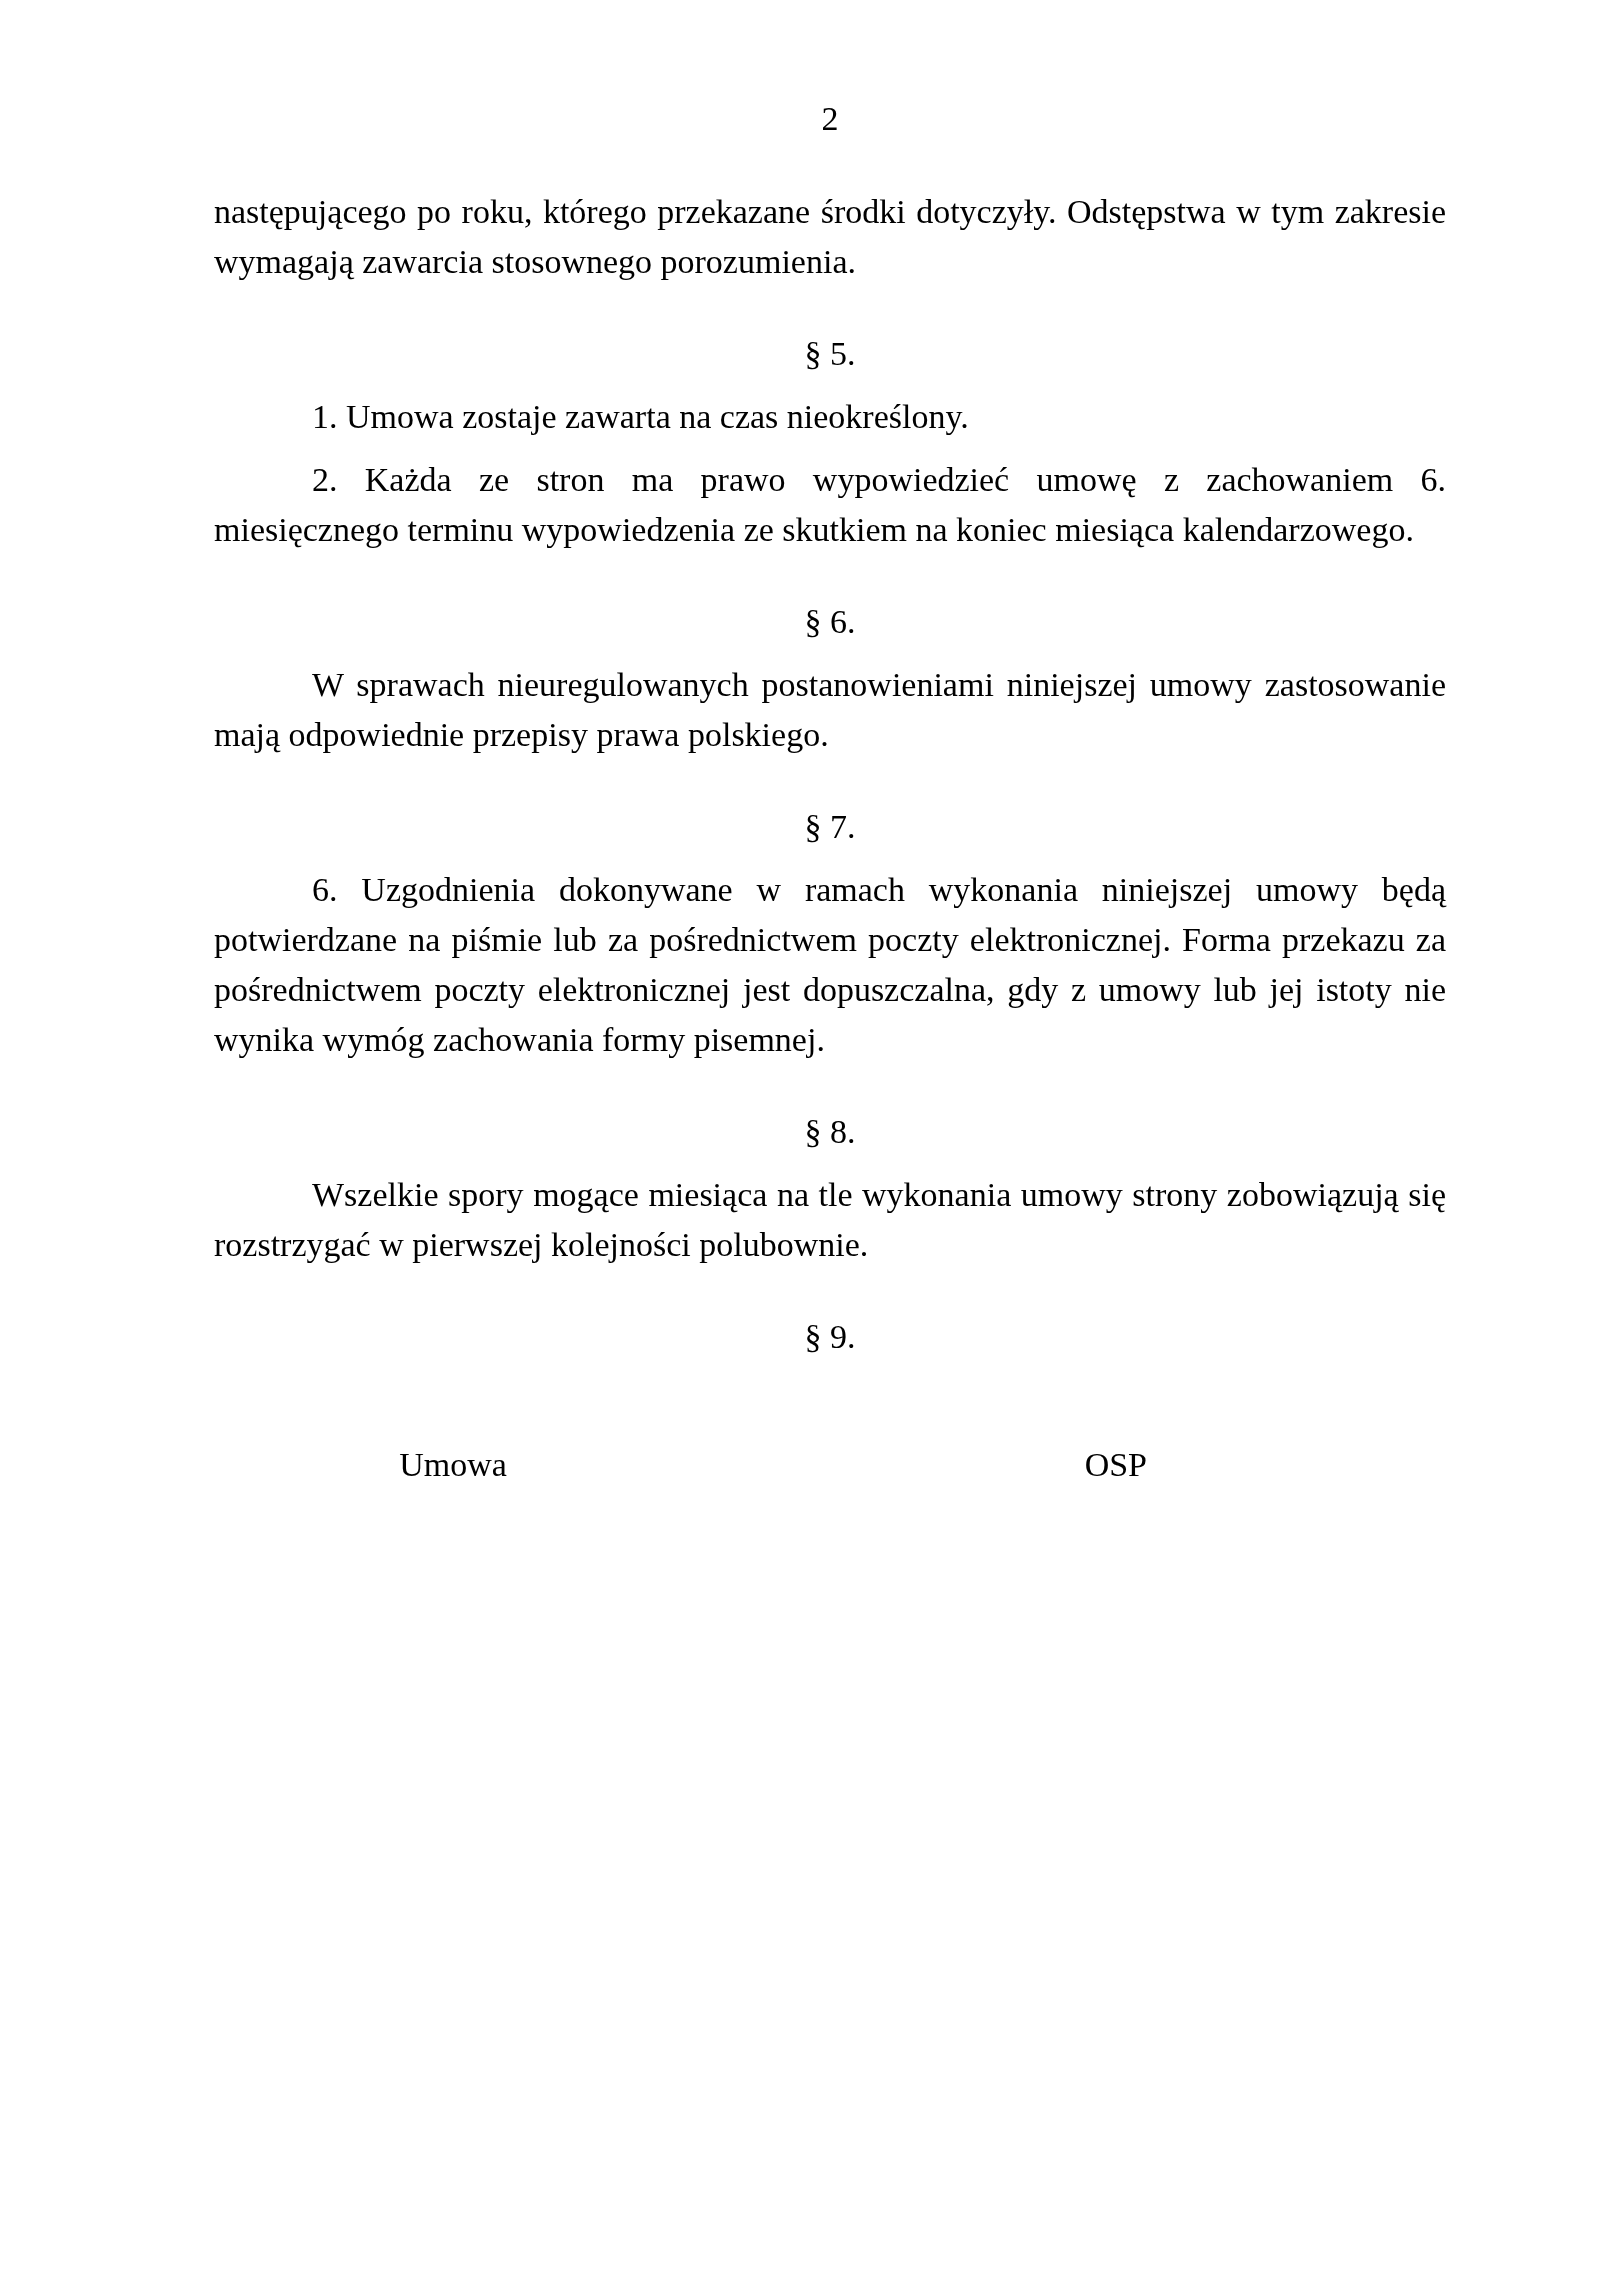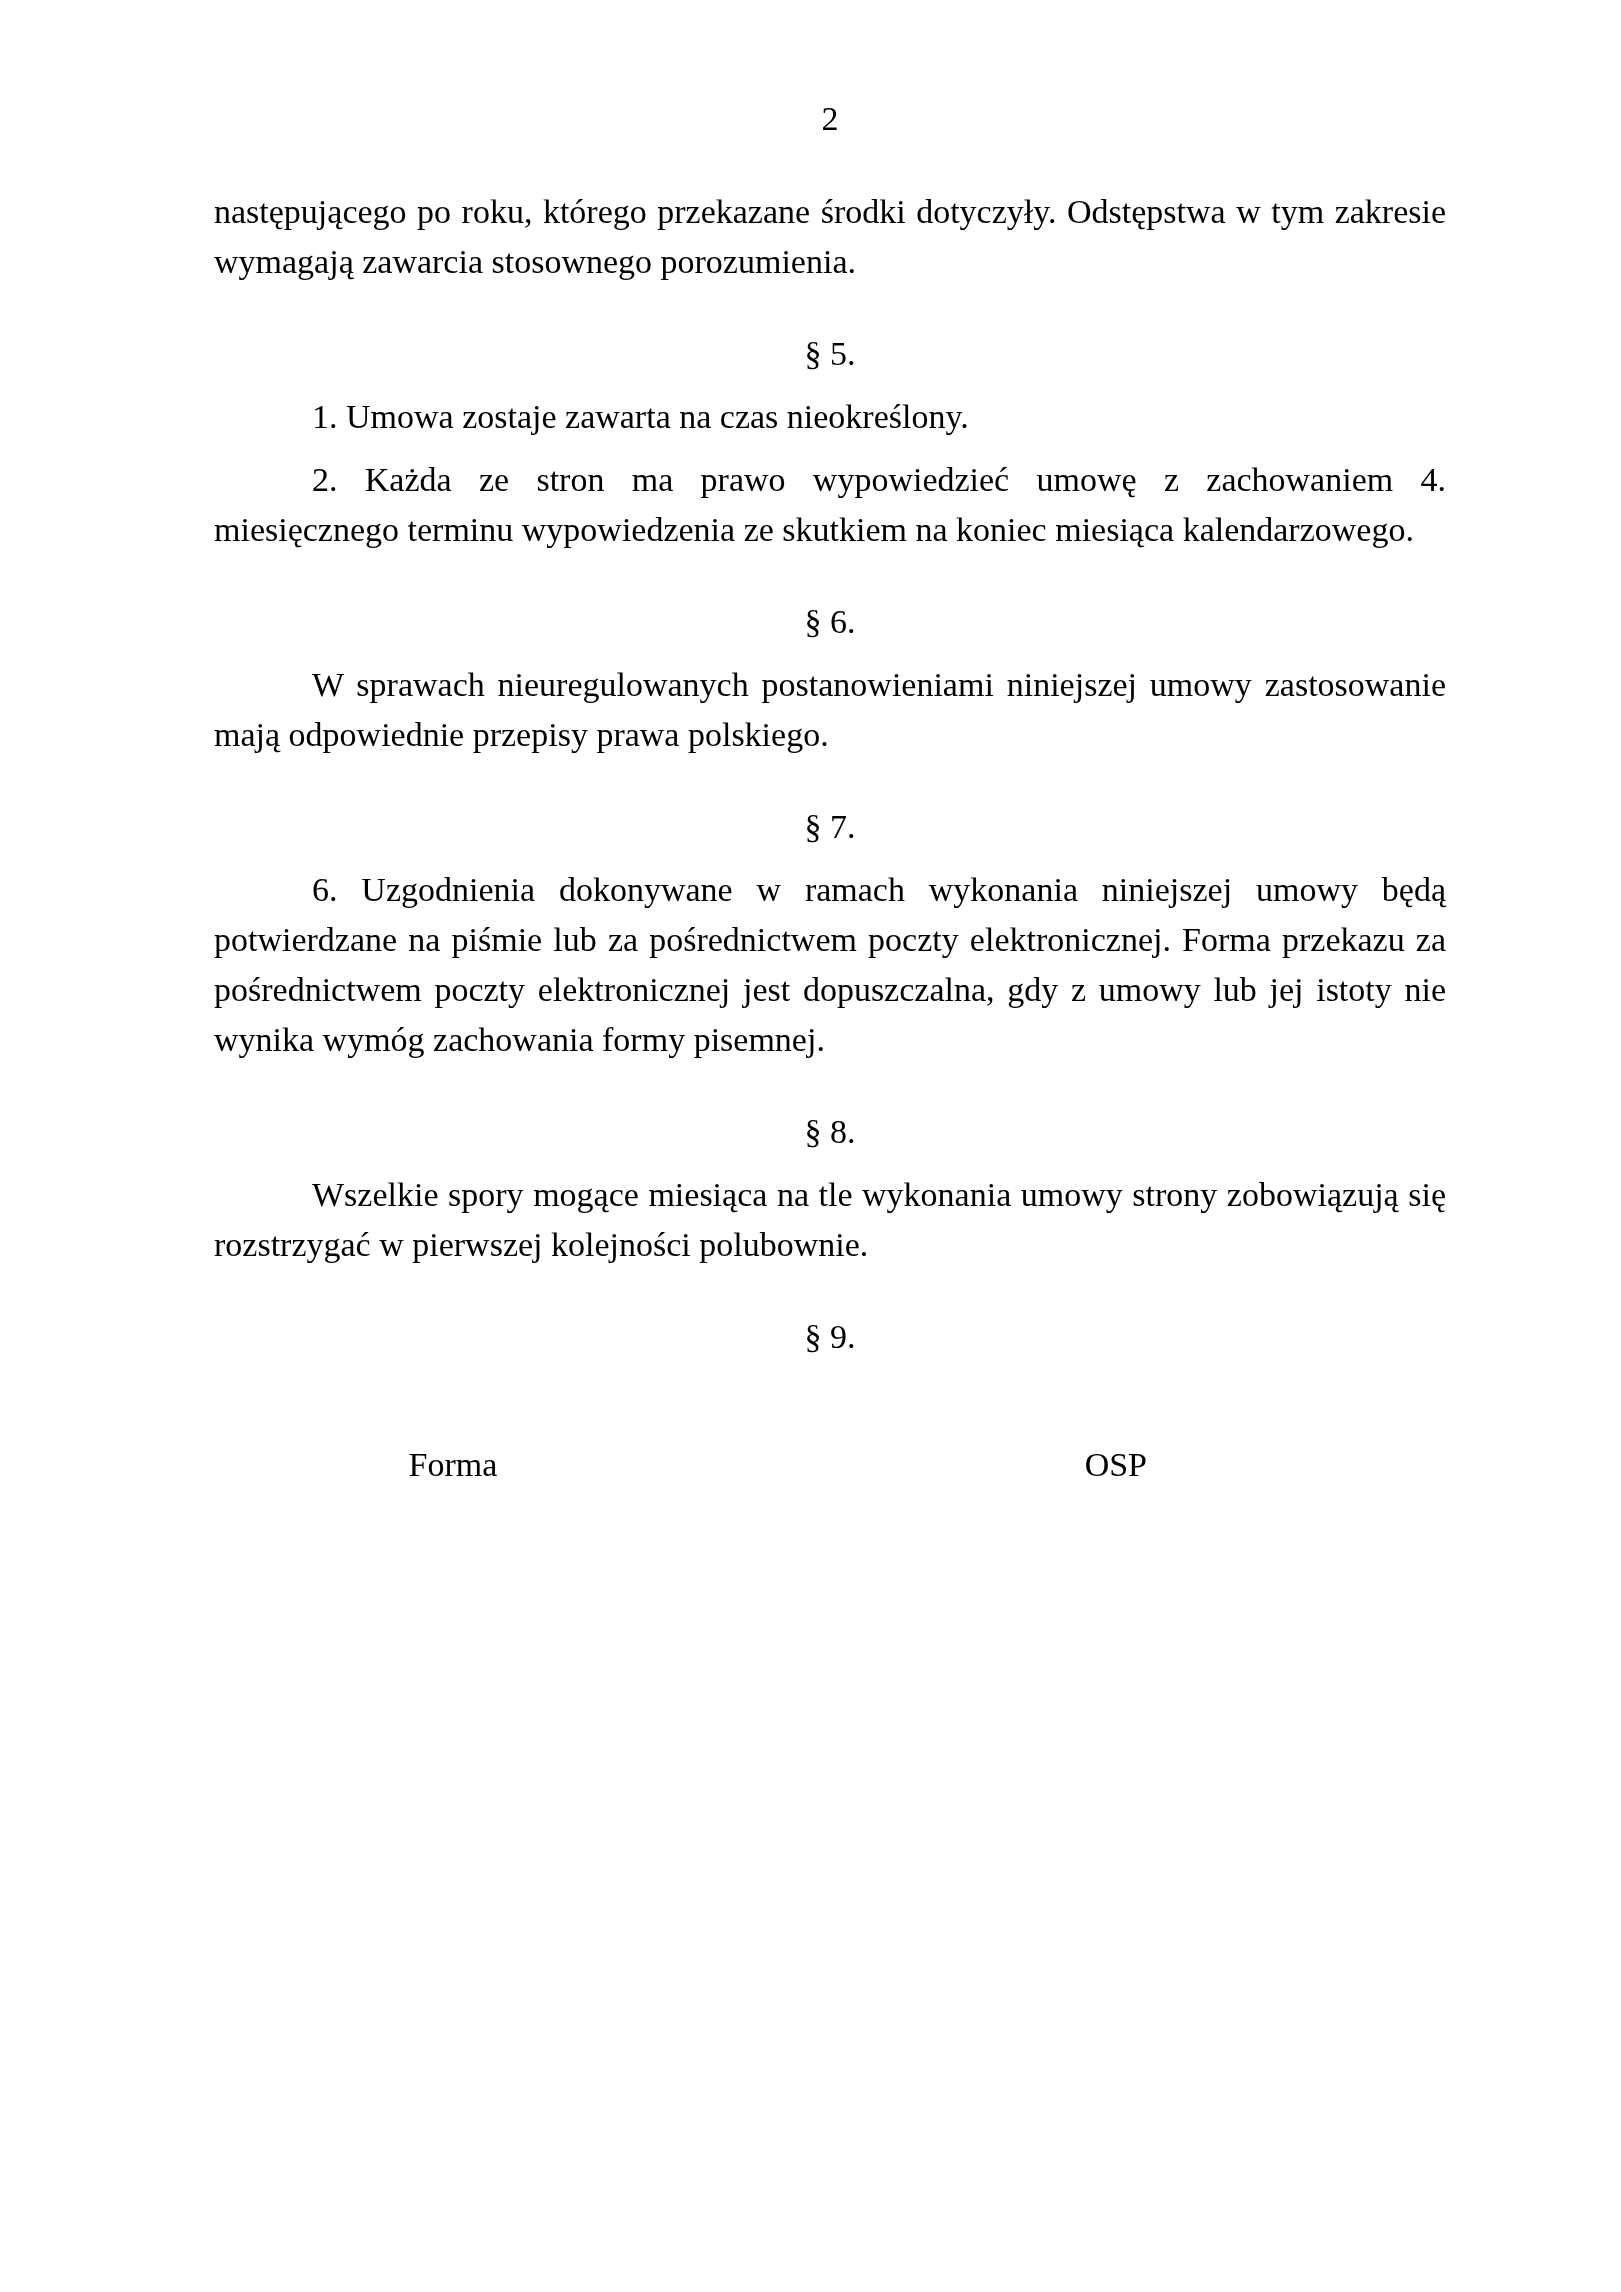--- a/index.html
+++ b/index.html
@@ -69,29 +69,29 @@
 <body>
 
 <div class="page">
 
   <div class="page-number">2</div>
 
   <div class="content" id="content">
       <p class="para">następującego po roku, którego przekazane środki dotyczyły. Odstępstwa w tym zakresie wymagają zawarcia stosownego porozumienia.</p>
       <div class="section-heading">§ 5.</div>
       <p class="para indent">1. Umowa zostaje zawarta na czas nieokreślony.</p>
-      <p class="para indent">2. Każda ze stron ma prawo wypowiedzieć umowę z zachowaniem 4. miesięcznego terminu wypowiedzenia ze skutkiem na koniec miesiąca kalendarzowego.</p>
+      <p class="para indent">2. Każda ze stron ma prawo wypowiedzieć umowę z zachowaniem 6. miesięcznego terminu wypowiedzenia ze skutkiem na koniec miesiąca kalendarzowego.</p>
       <div class="section-heading">§ 6.</div>
       <p class="para indent">W sprawach nieuregulowanych postanowieniami niniejszej umowy zastosowanie mają odpowiednie przepisy prawa polskiego.</p>
       <div class="section-heading">§ 7.</div>
       <p class="para indent">6. Uzgodnienia dokonywane w ramach wykonania niniejszej umowy będą potwierdzane na piśmie lub za pośrednictwem poczty elektronicznej. Forma przekazu za pośrednictwem poczty elektronicznej jest dopuszczalna, gdy z umowy lub jej istoty nie wynika wymóg zachowania formy pisemnej.</p>
       <div class="section-heading">§ 8.</div>
       <p class="para indent">Wszelkie spory mogące miesiąca na tle wykonania umowy strony zobowiązują się rozstrzygać w pierwszej kolejności polubownie.</p>
       <div class="section-heading">§ 9.</div>
     </div>
 
   <div class="signatures">
-    <span class="sig sig-left">Forma</span>
+    <span class="sig sig-left">Umowa</span>
     <span class="sig sig-right">OSP</span>
   </div>
 
 </div>
 
 
 </body></html>

